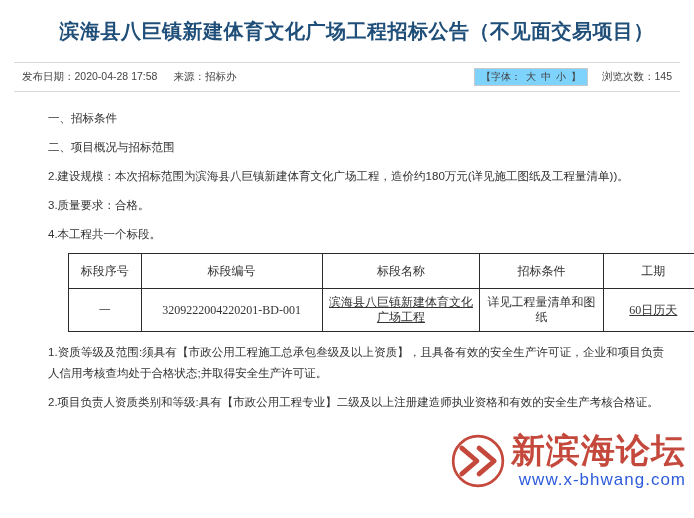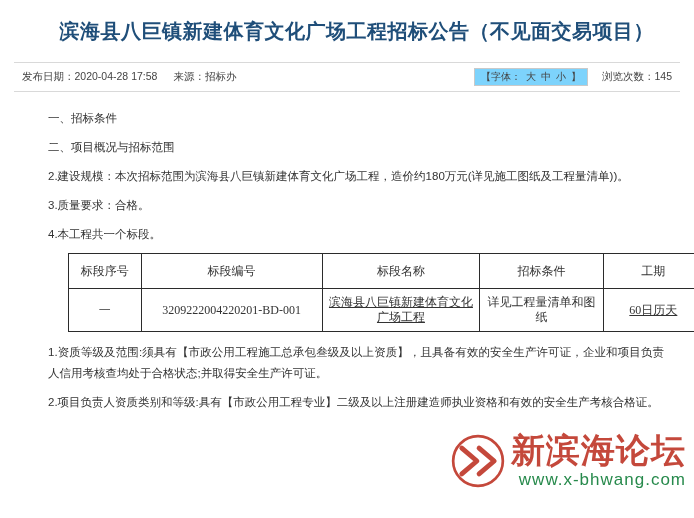--- a/index.html
+++ b/index.html
@@ -162,21 +162,21 @@
   .wm-title {
     font-size: 34px;
     font-weight: bold;
     color: #c0392b;
     line-height: 36px;
     letter-spacing: 1px;
     text-shadow: 1px 1px 0 rgba(255,255,255,0.6);
   }
   .wm-url {
     font-size: 17px;
-    color: #15803d;
+    color: #1d4ed8;
     line-height: 20px;
     letter-spacing: 1px;
     margin-top: 2px;
   }
 </style>
 </head>
 <body>
 
 <div class="page">
 

